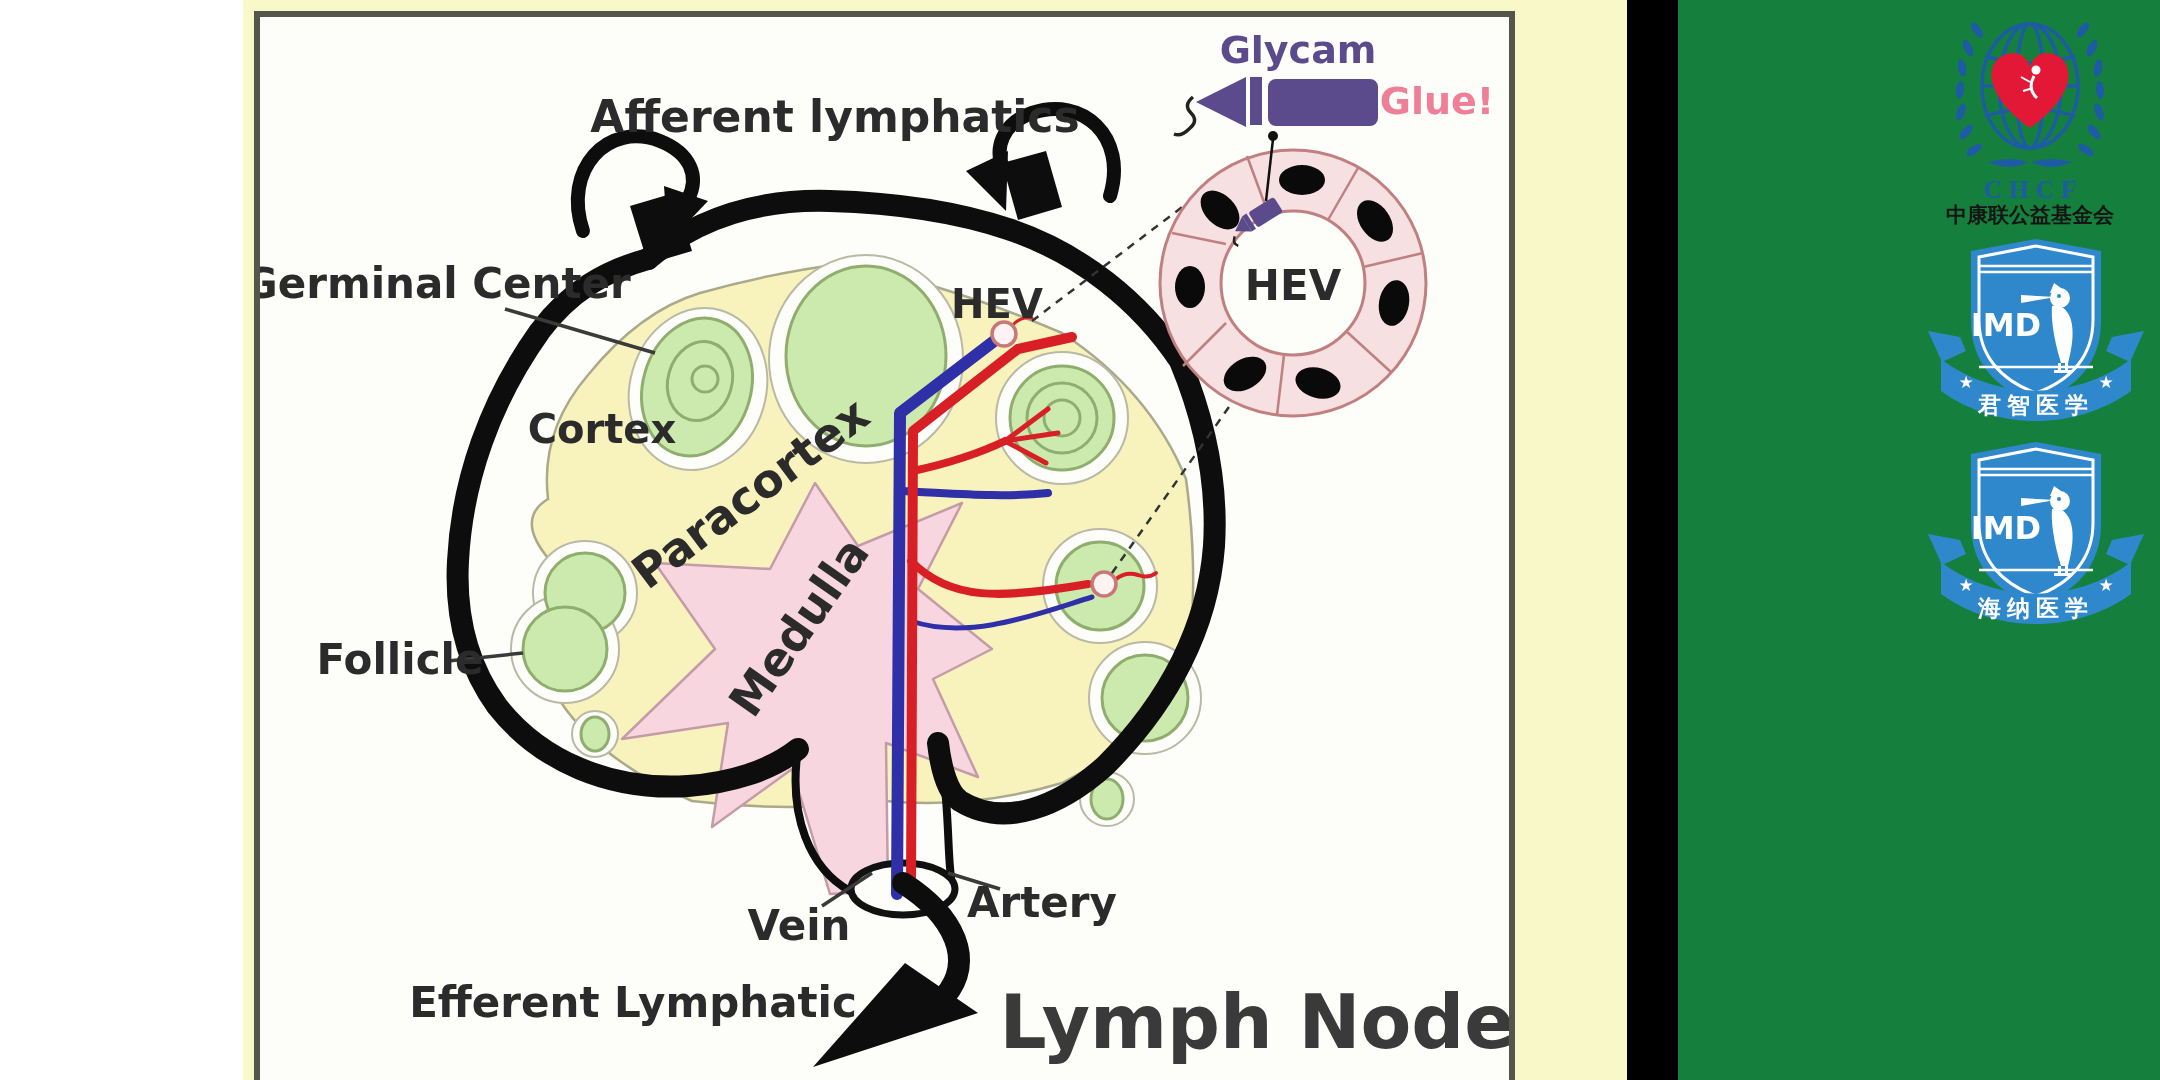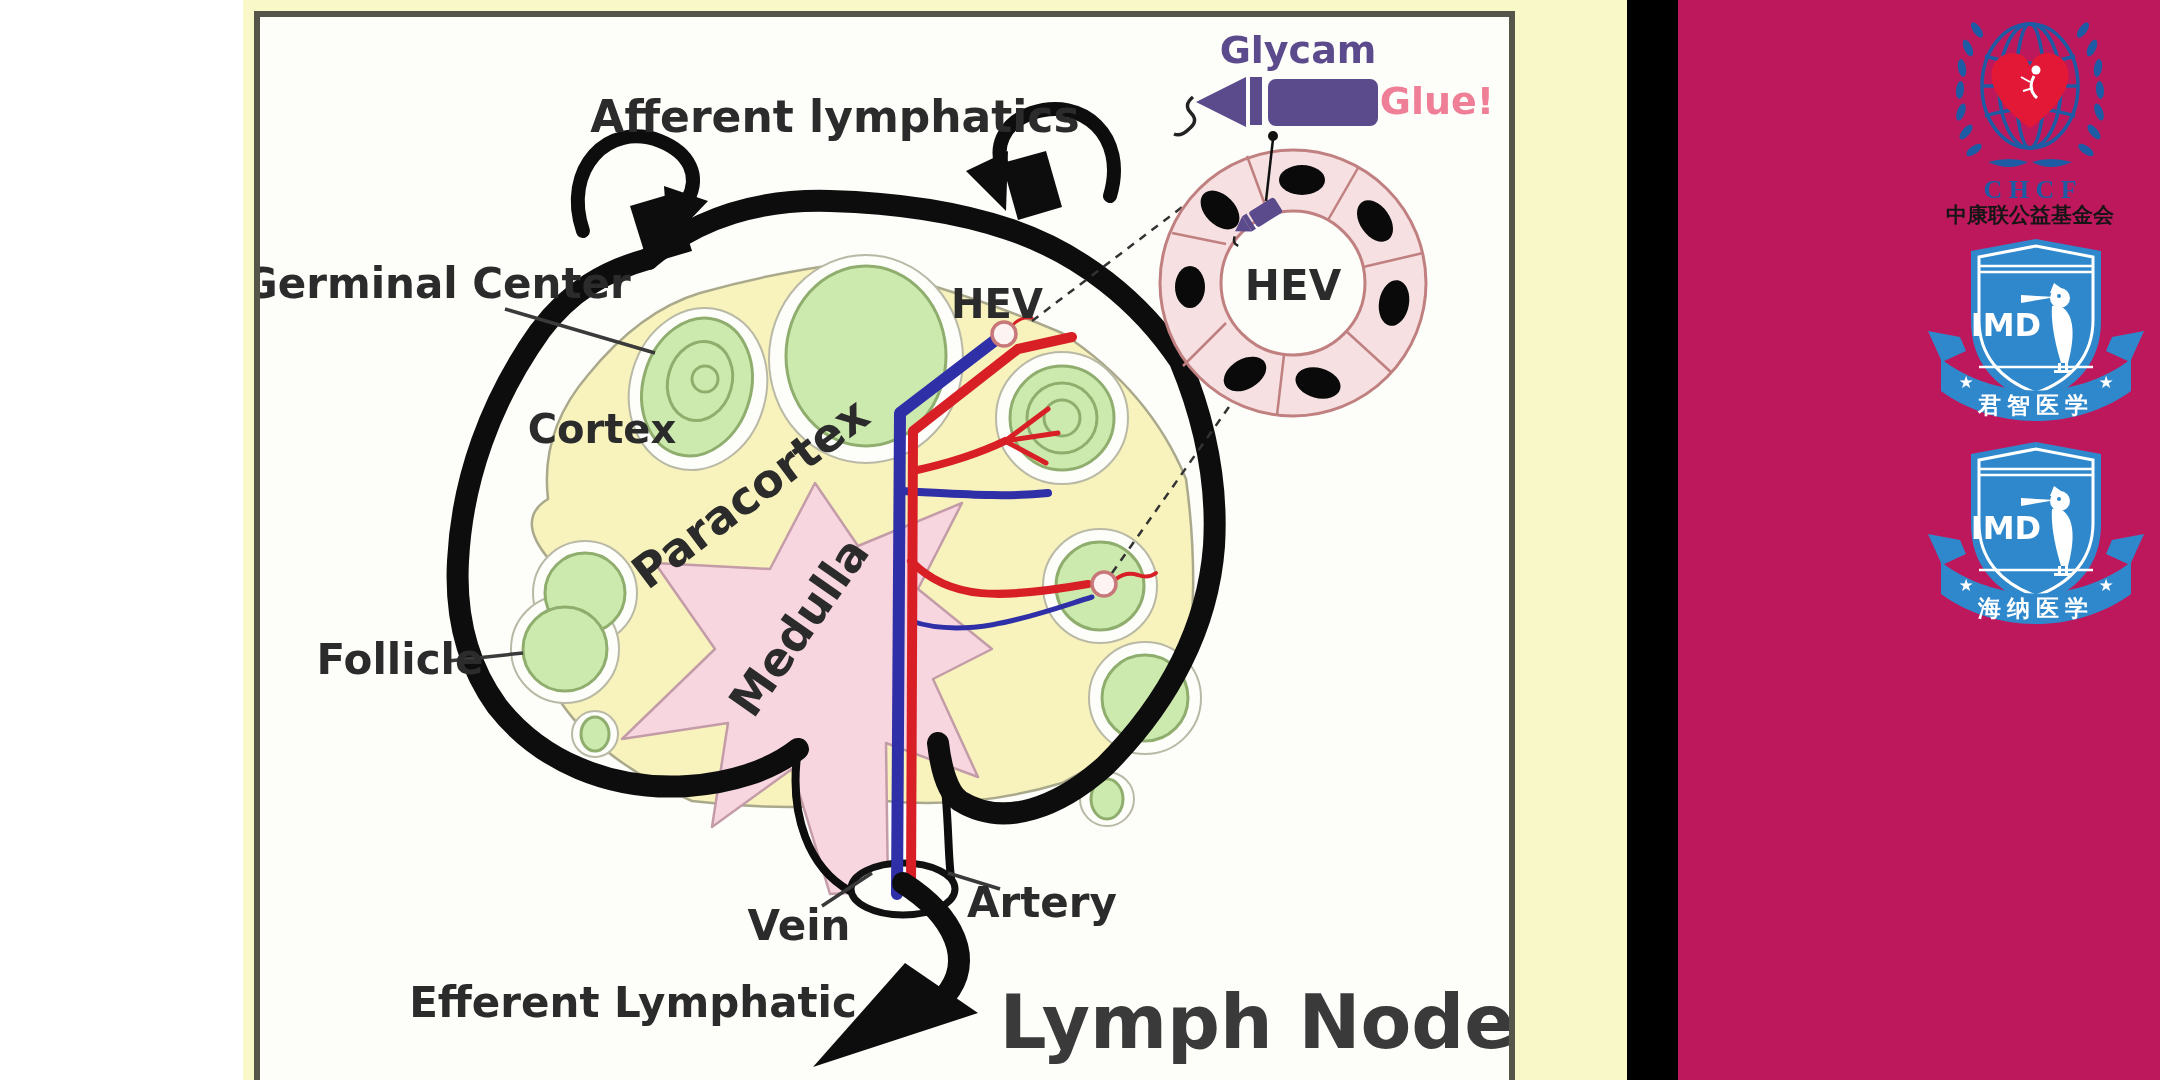--- a/index.html
+++ b/index.html
@@ -3,21 +3,21 @@
 <meta charset="utf-8">
 <style>
   html,body{margin:0;padding:0;}
   body{width:2160px;height:1080px;position:relative;overflow:hidden;background:#ffffff;
        font-family:"DejaVu Sans",sans-serif;}
   .abs{position:absolute;}
   .yellow-mat{left:243px;top:0;width:1384px;height:1080px;background:#f8f8c9;}
   .slide-panel{left:254px;top:11px;width:1261px;height:1100px;background:#fdfdfa;
                border:6px solid #56554a;box-sizing:border-box;}
   .black-strip{left:1627px;top:0;width:51px;height:1080px;background:#000;}
-  .logo-rail{left:1678px;top:0;width:482px;height:1080px;background:#be185d;}
+  .logo-rail{left:1678px;top:0;width:482px;height:1080px;background:#15803d;}
   svg text{font-family:"DejaVu Sans",sans-serif;}
   .serif{font-family:"Liberation Serif",serif;}
 </style>
 </head>
 <body>
 
 <div class="abs yellow-mat"></div>
 
 <div class="abs slide-panel">
   <svg width="1249" height="1088" viewBox="260 16 1249 1088" preserveAspectRatio="none" style="position:absolute;left:0;top:0;">

